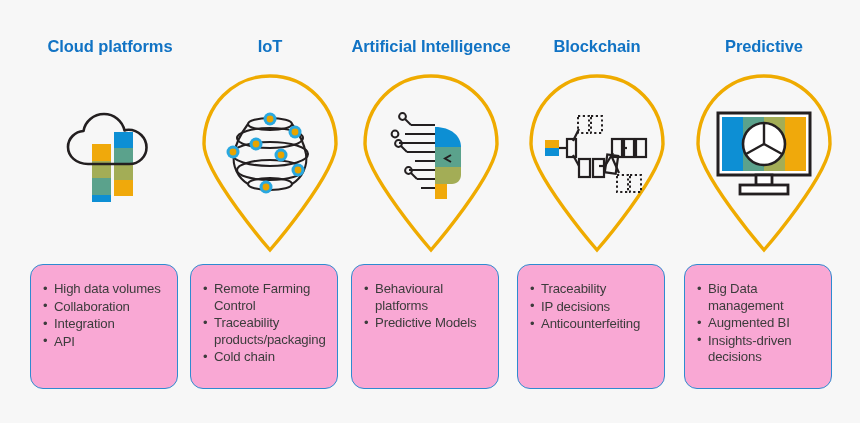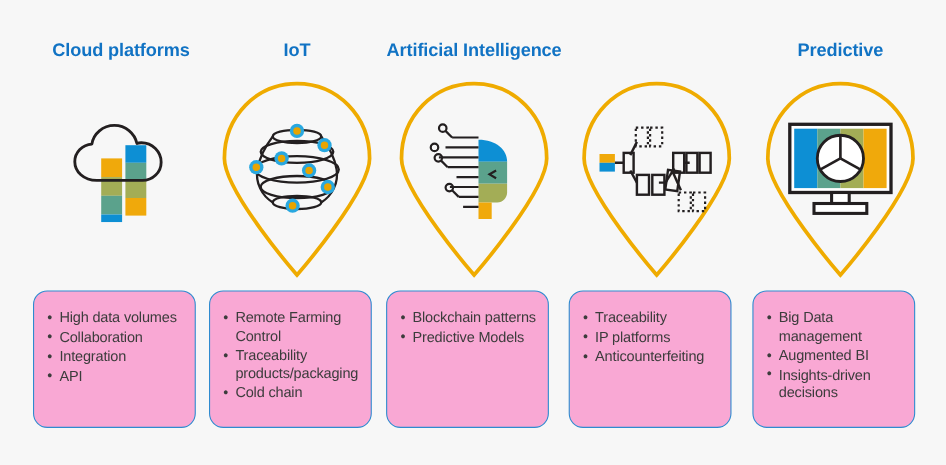--- a/index.html
+++ b/index.html
@@ -221,27 +221,28 @@
           <circle cx="14" cy="29" r="3.4"></circle>
           <circle cx="17" cy="38.5" r="3.4" stroke="none" fill="none"></circle>
           <circle cx="17.5" cy="38.5" r="3.4"></circle>
           <circle cx="27.5" cy="65.5" r="3.4"></circle>
         </g>
       </svg>
     </div>
 
     <div class="bullet-box">
       <ul class="bullet-list">
-        <li>Blockchain patterns</li>
+        <li>Behavioural platforms</li>
         <li>Predictive Models</li>
       </ul>
     </div>
   </div>
 
   <div class="column" style="left:511px;">
+    <div class="heading">Blockchain</div>
 
     <div class="pin-wrap">
       <svg width="164" height="188" viewBox="0 0 164 188" aria-hidden="true">
         <path d="M82,184 C82,184 16,108 16,78 C16,39.5 45.5,10 82,10 C118.5,10 148,39.5 148,78 C148,108 82,184 82,184 Z" fill="none" stroke="#efab00" stroke-width="3.4" stroke-linejoin="miter"></path>
       </svg>
     </div>
 
     <div class="icon-wrap">
       <svg width="108" height="86" viewBox="0 0 108 86" aria-hidden="true">
 
@@ -273,21 +274,21 @@
           <rect x="48" y="5" width="11" height="17"></rect>
           <rect x="74" y="64" width="11" height="17"></rect>
           <rect x="87" y="64" width="11" height="17"></rect>
         </g>
       </svg>
     </div>
 
     <div class="bullet-box">
       <ul class="bullet-list">
         <li>Traceability</li>
-        <li>IP platforms</li>
+        <li>IP decisions</li>
         <li>Anticounterfeiting</li>
       </ul>
     </div>
   </div>
 
   <div class="column" style="left:678px;">
     <div class="heading">Predictive</div>
 
     <div class="pin-wrap">
       <svg width="164" height="188" viewBox="0 0 164 188" aria-hidden="true">

